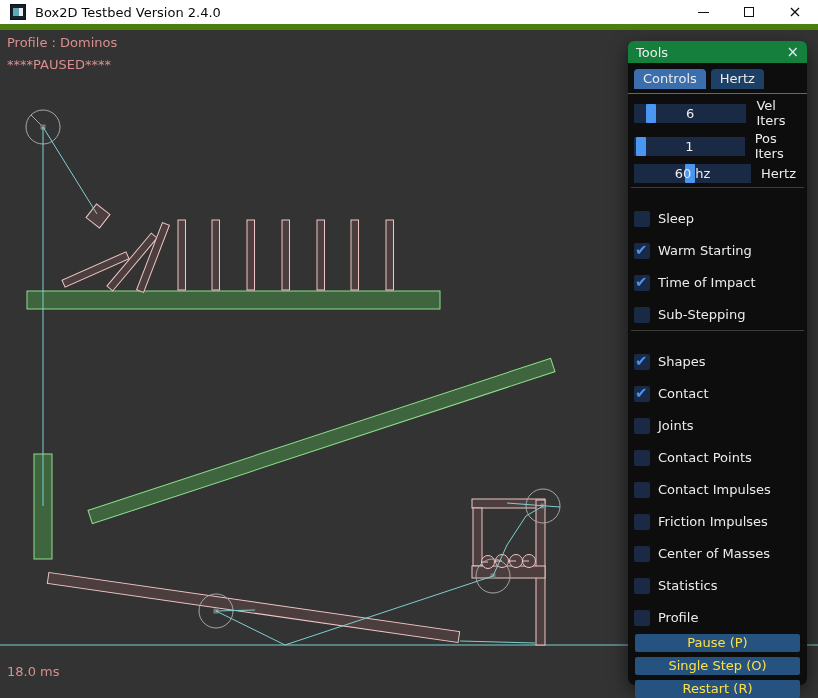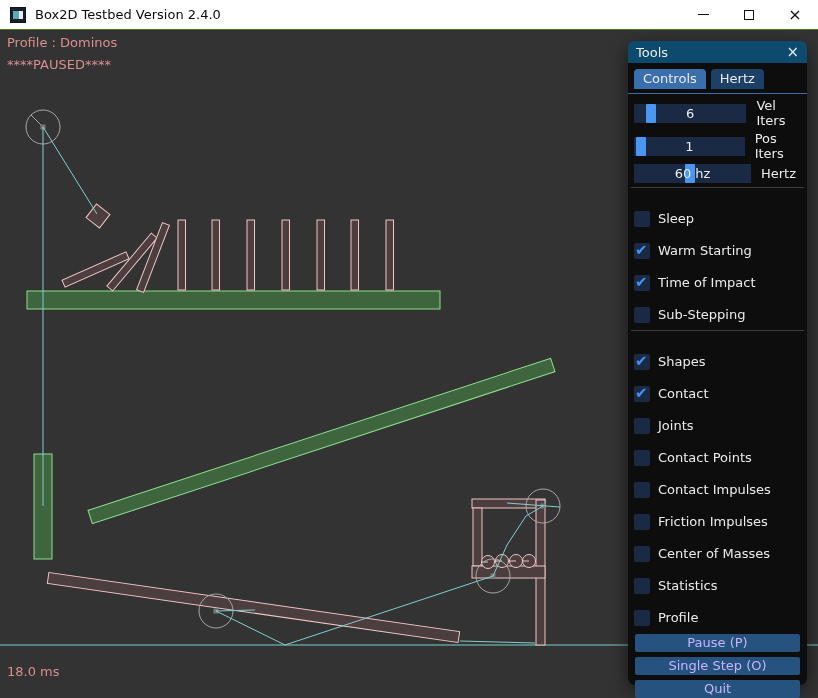--- a/index.html
+++ b/index.html
@@ -1,21 +1,21 @@
 <!DOCTYPE html>
 <html><head>
 <meta charset="utf-8">
 <style>
   html,body{margin:0;padding:0;background:#1b1b1b;}
   *{box-sizing:border-box;}
   .window{position:relative;width:818px;height:698px;background:#333333;overflow:hidden;
           font-family:"DejaVu Sans","Liberation Sans",sans-serif;}
   
   .titlebar{position:absolute;top:0;left:0;width:100%;height:30px;background:#ffffff;
-            display:flex;align-items:center;border-bottom:1px solid #4d7c0f;}
+            display:flex;align-items:center;border-bottom:6px solid #4d7c0f;}
   .app-icon{width:16px;height:16px;margin-left:10px;background:#17212b;border:1px solid #0c1218;
             position:relative;}
   .app-icon::before{content:"";position:absolute;left:2px;top:3px;width:6px;height:8px;background:#5fa8b8;}
   .app-icon::after{content:"";position:absolute;right:2px;top:3px;width:4px;height:8px;background:#ececec;}
   .title-text{margin-left:9px;font-size:13px;color:#0b0b0b;}
   .win-controls{margin-left:auto;display:flex;height:100%;}
   .wc{width:46px;height:100%;display:flex;align-items:center;justify-content:center;color:#111;}
   .wc-min-glyph{width:11px;height:1px;background:#111;}
   .wc-max-glyph{width:10px;height:10px;border:1px solid #111;}
   .wc-close-glyph{font-size:16px;line-height:1;}
@@ -28,40 +28,40 @@
   .ov-ms{top:634px;}
   .green{fill:#3e653e;stroke:#8ee08e;stroke-width:1;}
   .pink{fill:#4c3e3e;stroke:#efc5c5;stroke-width:1;}
   .gray{fill:none;stroke:#a8a8a8;stroke-width:1;}
   .anchor{fill:#787878;}
   .joint{stroke:#7fd0d0;stroke-width:1;fill:none;}
   
   .panel{position:absolute;left:628px;top:11px;width:179px;height:644px;
          background:rgba(12,12,12,0.97);border-radius:7px;color:#ececec;
          box-shadow:0 6px 18px rgba(0,0,0,0.55);}
-  .panel-header{height:22px;background:#0c4a6e;border-radius:6px 6px 0 0;display:flex;
+  .panel-header{height:22px;background:#15803d;border-radius:6px 6px 0 0;display:flex;
                 align-items:center;padding:0 8px;font-size:13px;}
   .panel-close{margin-left:auto;font-size:15px;line-height:1;color:#dfe5ee;cursor:pointer;}
   .tabbar{display:flex;gap:5px;padding:6px 5px 4px 6px;border-bottom:1px solid #3a6eac;}
   .tab{font-size:13px;padding:2px 9px 3px;border-radius:4px 4px 0 0;background:#1d4066;cursor:pointer;}
   .tab.active{background:#3a6eac;}
   .sliders{padding:4px 0 0 6px;}
   .srow{display:flex;align-items:center;margin-bottom:3px;}
   .strack{position:relative;width:117px;height:19px;background:#1b2a44;cursor:pointer;}
   .shandle{position:absolute;top:0;width:10px;height:19px;background:#4a96f0;border-radius:1px;}
   .sval{position:absolute;inset:0;display:flex;align-items:center;justify-content:center;font-size:13px;}
   .slabel{margin-left:10px;font-size:13px;}
   .sep{border-top:1px solid #3c3c3c;margin:4px 3px;}
   .cbgroup{padding-top:3px;}
   .cbrow{display:flex;height:16px;margin:16px 0 7px 6px;cursor:pointer;}
   .cbox{width:16px;height:16px;background:#1b2a44;border-radius:2px;position:relative;}
   .check{position:absolute;left:1px;top:-2px;color:#4296fa;font-size:15px;font-weight:bold;}
   .cblabel{margin-left:8px;font-size:13px;}
   .buttons{padding:1px 7px 0 7px;}
-  .btn{height:18px;line-height:18px;text-align:center;background:#26527f;color:#c4b5fd;
+  .btn{height:18px;line-height:18px;text-align:center;background:#26527f;color:#fde047;
        font-size:13px;border-radius:2px;margin-bottom:5px;cursor:pointer;}
 </style>
 </head>
 <body>
 
 <div class="window">
 
   <div class="titlebar">
     <div class="app-icon"></div>
     <div class="title-text">Box2D Testbed Version 2.4.0</div>
@@ -262,18 +262,19 @@
             <div class="cblabel">Statistics</div>
           </div>
           <div class="cbrow">
             <div class="cbox"></div>
             <div class="cblabel">Profile</div>
           </div>
         </div>
       <div class="buttons">
           <div class="btn">Pause (P)</div>
           <div class="btn">Single Step (O)</div>
+          <div class="btn">Restart (R)</div>
           <div class="btn">Quit</div>
         </div>
     </div>
 
   </div>
 </div>
 
 </body></html>

